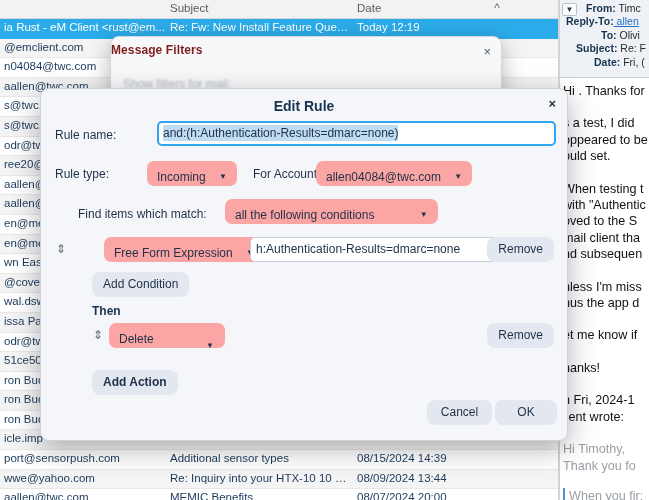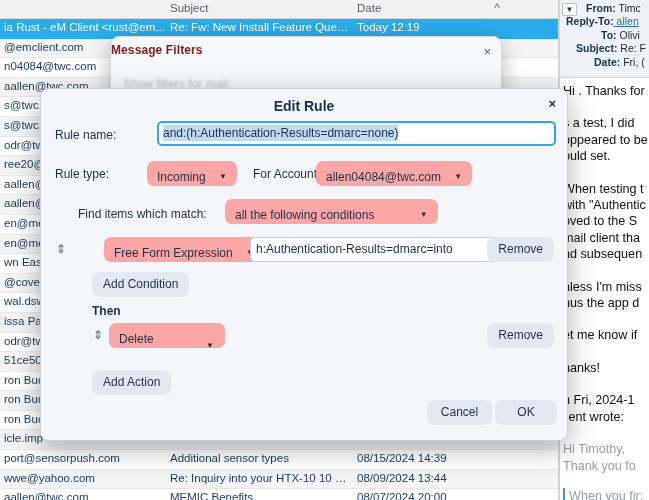--- a/index.html
+++ b/index.html
@@ -304,21 +304,21 @@
   }
 
   .action-row {
     position: absolute; left: 0; top: 234px; height: 26px; width: 100%;
   }
   .action-row .drag-handle { left: 52px; top: 5px; }
   .dd-action { position: absolute; left: 68px; top: 0; width: 116px; }
   .dd-action .caret { position: absolute; right: 11px; top: 10px; margin: 0; }
   .btn-remove-act { right: 13px; top: 0; }
 
-  .btn-add-action { left: 51px; top: 281px; }
+  .btn-add-action { left: 51px; top: 281px; font-weight: bold; }
 
   .btn-cancel { right: 75px; top: 311px; width: 65px; padding: 0; text-align: center; }
   .btn-ok { right: 10px; top: 311px; width: 62px; padding: 0; text-align: center; }
 
   
   .edge-divider {
     position: absolute;
     left: 558px; top: 0;
     width: 2px; height: 500px;
     background: #cfd4da;
@@ -537,21 +537,21 @@
       </div>
     </div>
 
     <div class="cond-row">
       <span class="drag-handle">⇕</span>
       <div class="pill dd-cond">
         <span>Free Form Expression</span>
         <span class="caret">▼</span>
       </div>
       <div class="cond-input">
-        <span>h:Authentication-Results=dmarc=into</span>
+        <span>h:Authentication-Results=dmarc=none</span>
       </div>
       <button class="btn btn-remove-cond">Remove</button>
     </div>
 
     <button class="btn btn-add-cond">Add Condition</button>
 
     <div class="then-label">Then</div>
 
     <div class="action-row">
       <span class="drag-handle">⇕</span>

